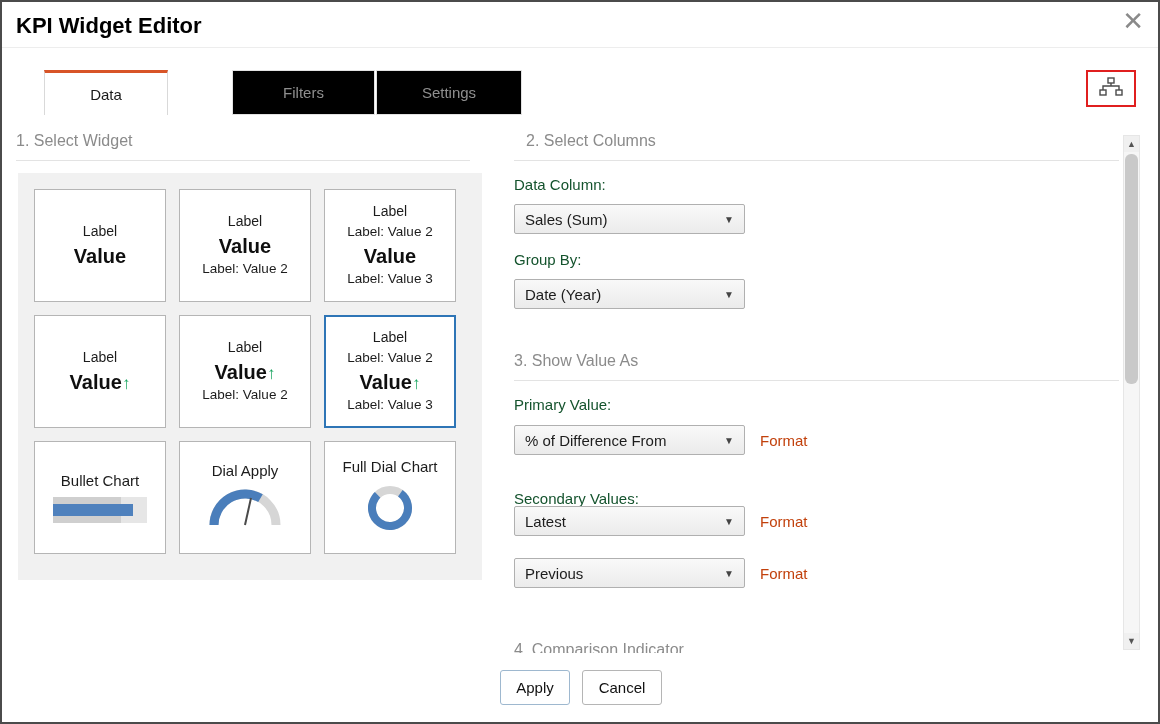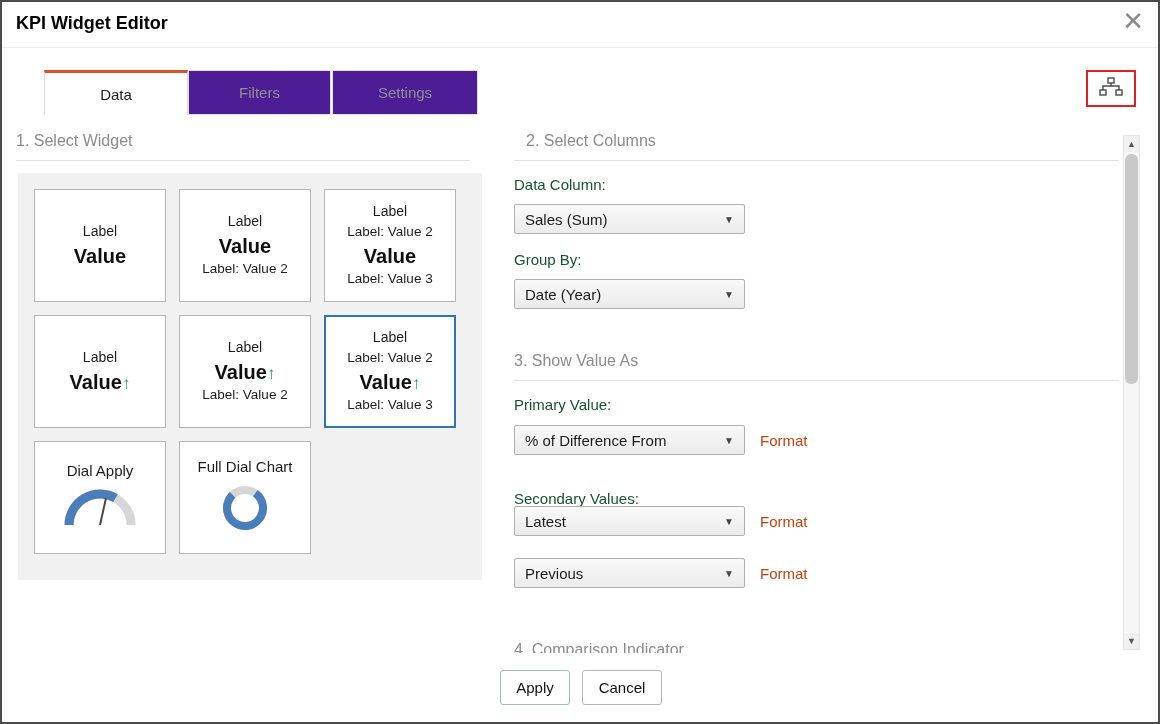--- a/index.html
+++ b/index.html
@@ -1,27 +1,27 @@
 <!DOCTYPE html>
 <html><head>
 <meta charset="utf-8">
 <style>
   * { box-sizing: border-box; margin: 0; padding: 0; }
   html,body { width:1160px; height:724px; font-family:"Liberation Sans", sans-serif; background:#fff; }
   .dialog { position:absolute; inset:0; width:1160px; height:724px; border:2px solid #4b4b4b; background:#fff; overflow:hidden; }
 
   
-  .title { position:absolute; left:14px; top:11px; font-size:18px; font-weight:bold; color:#000; }
+  .title { position:absolute; left:14px; top:11px; font-size:22px; font-weight:bold; color:#000; }
   .close { position:absolute; right:14px; top:4px; font-size:26px; font-weight:300; color:#8a8a8a; cursor:pointer; line-height:1.2; }
   .header-line { position:absolute; left:0; right:0; top:45px; border-top:1px solid #ededed; }
 
   
   .tab { position:absolute; top:68px; height:45px; display:flex; align-items:center; justify-content:center; font-size:15px; cursor:pointer; }
-  .tab-active { left:42px; width:144px; background:#fff; border:1px solid #d9d9d9; border-top:3px solid #d85427; border-bottom:none; color:#1a1a1a; }
-  .tab-inactive { background:#4c1d95; color:#8f8f8f; border:1px solid #e2e2e2; }
+  .tab-active { left:42px; width:124px; background:#fff; border:1px solid #d9d9d9; border-top:3px solid #d85427; border-bottom:none; color:#1a1a1a; }
+  .tab-inactive { background:#000000; color:#8f8f8f; border:1px solid #e2e2e2;margin-left:44px; }
   .tab-filters { left:186px; width:143px; }
   .tab-settings { left:330px; width:146px; }
 
   .sitemap-btn { position:absolute; left:1084px; top:68px; width:50px; height:37px; border:2px solid #e01f1f; background:#fff; display:flex; align-items:center; justify-content:center; cursor:pointer; }
 
   
   .sec-head { position:absolute; font-size:16px; color:#8b8b8b; }
   .sec-line { position:absolute; border-top:1px solid #e3e3e3; height:0; }
 
   
@@ -119,20 +119,27 @@
         <span class="cx">Label: Value 2</span>
       </div>
 
       <div class="card selected">
         <span class="cs">Label</span>
         <span class="cx">Label: Value 2</span>
         <span class="cb"><span>Value</span><span class="up">↑</span></span>
         <span class="cx">Label: Value 3</span>
       </div>
 
+      <div class="card">
+        <span class="chart-label">Bullet Chart</span>
+        <div class="bullet">
+          <div class="range"></div>
+          <div class="bar"></div>
+        </div>
+      </div>
 
       <div class="card">
         <span class="chart-label">Dial Apply</span>
         <span>
           <svg width="72" height="42" viewBox="0 0 72 42">
             <path d="M5 38 A31 31 0 0 1 67 38" fill="none" stroke="#d6d6d6" stroke-width="9"></path>
             <path d="M5 38 A31 31 0 0 1 51.5 11.2" fill="none" stroke="#4a7ebb" stroke-width="9"></path>
             <line x1="36" y1="38" x2="42" y2="11" stroke="#4a4a4a" stroke-width="2"></line>
           </svg>
         </span>

